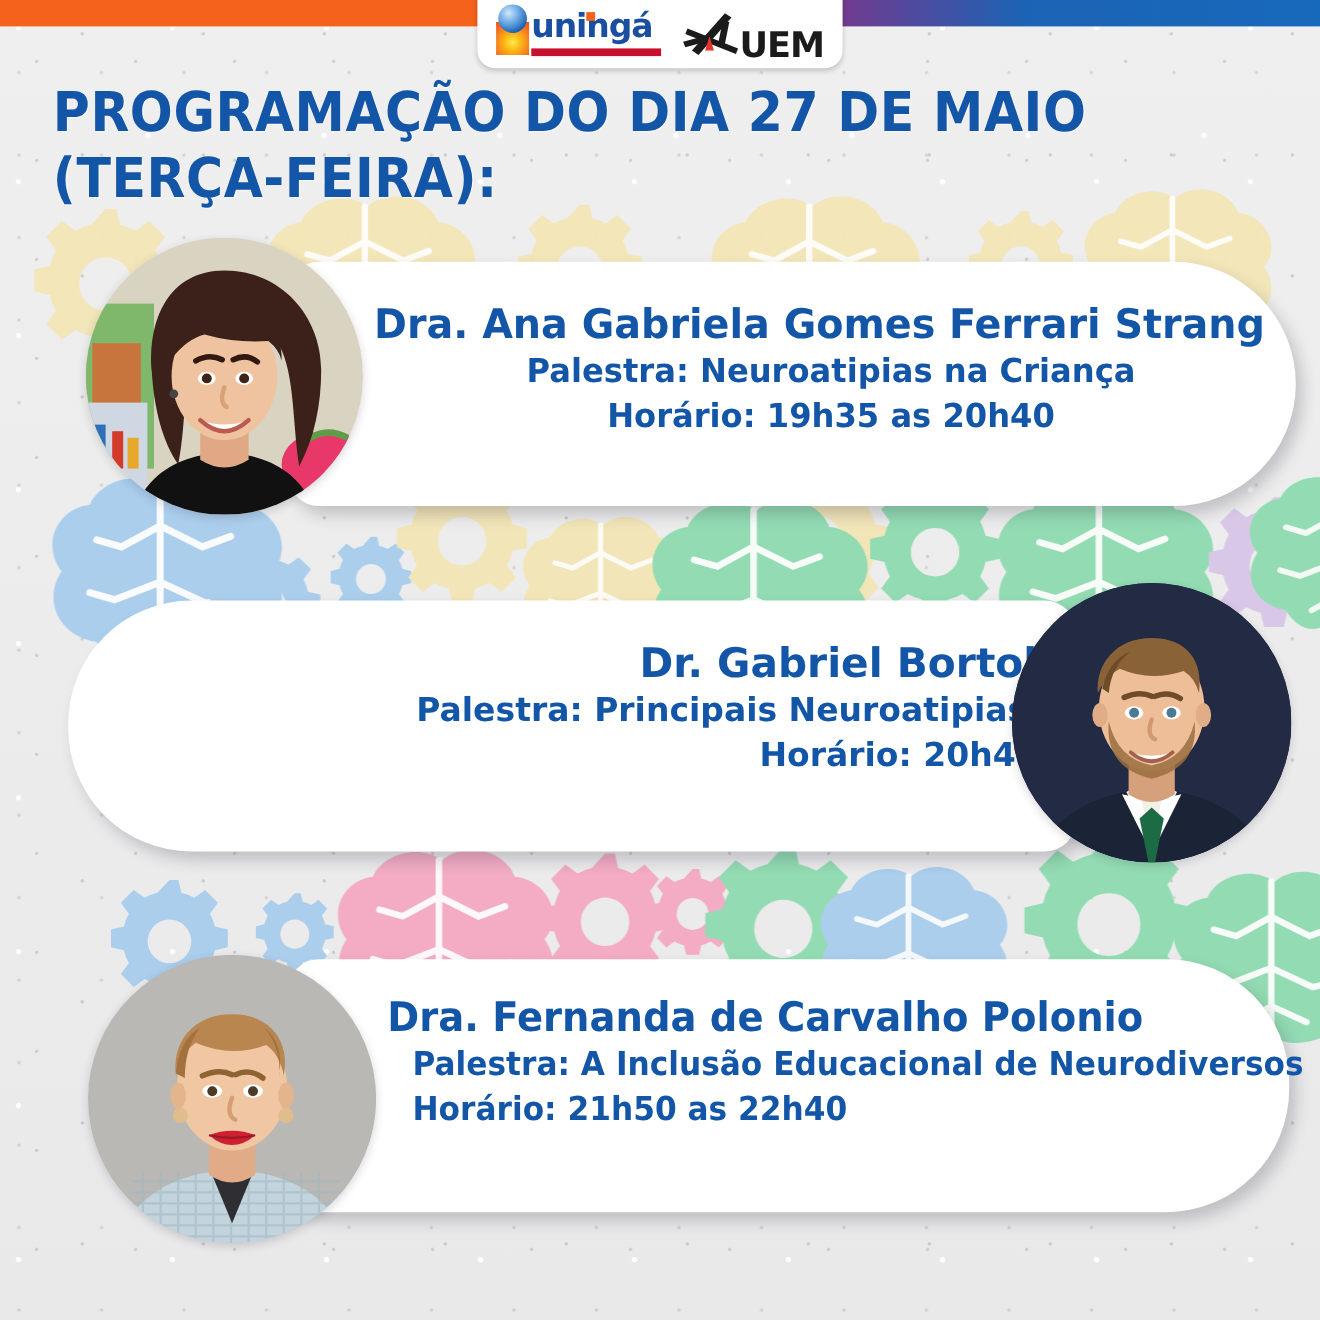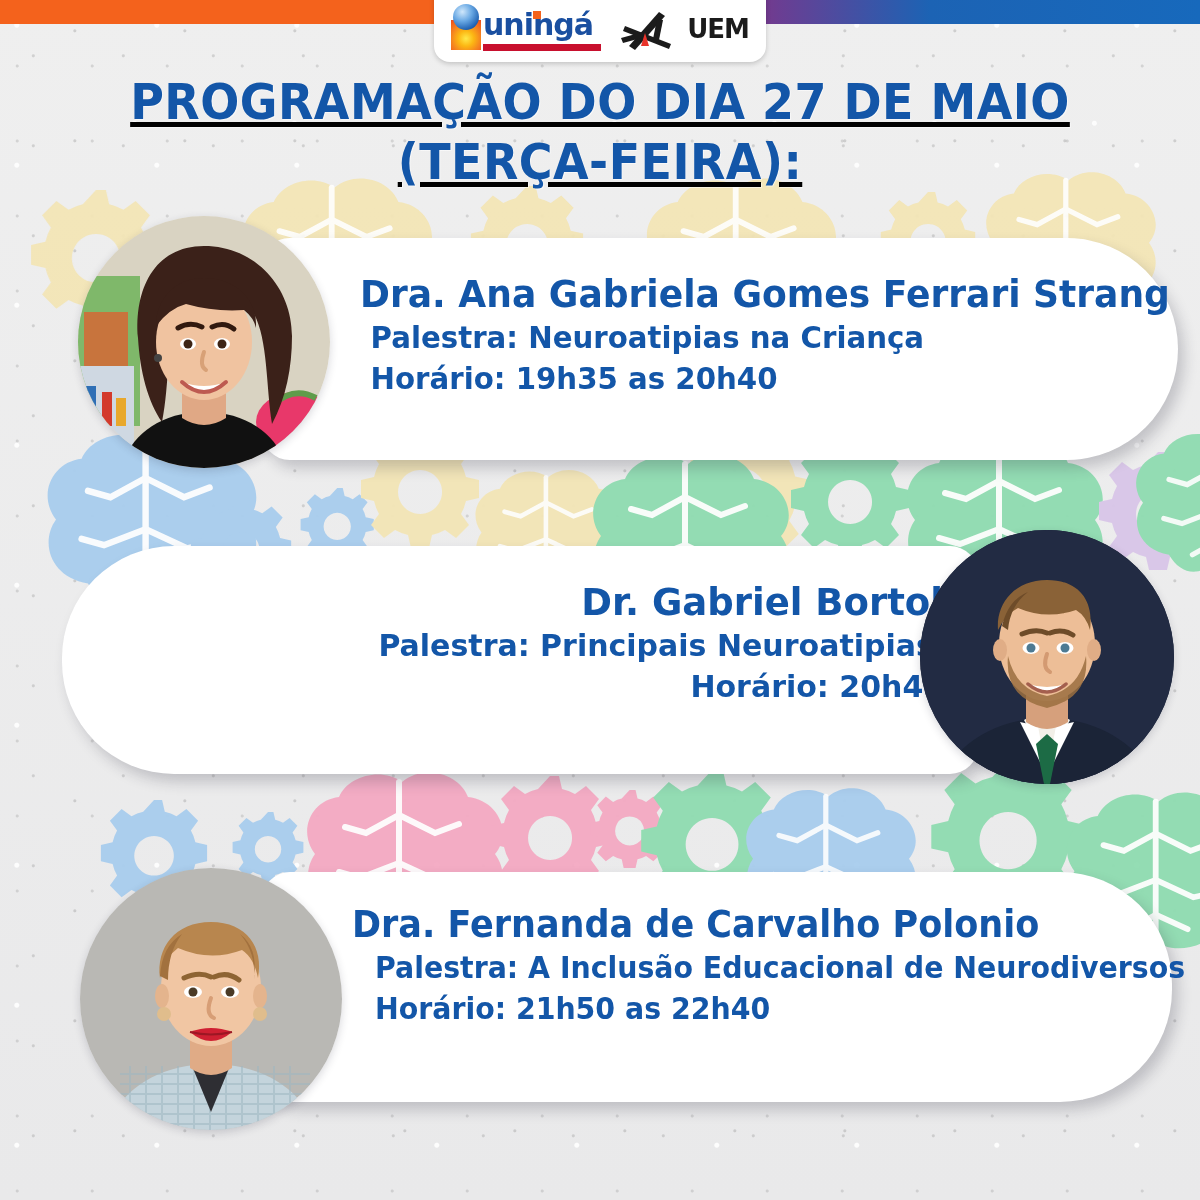--- a/index.html
+++ b/index.html
@@ -89,35 +89,34 @@
     width: 8px; height: 8px; background: #f4621c;
   }
   .uninga-bar {
     position: absolute; left: 32px; top: 38px;
     width: 118px; height: 7px; background: #c8102e;
   }
 
   
   .uem-logo { position: relative; width: 130px; height: 46px; }
   .uem-word {
-    position: absolute; right: 0; top: 4px;
+    position: absolute; right: 0; top: 16px;
     font-family: "DejaVu Sans", sans-serif;
-    font-weight: bold; font-size: 26px;
+    font-weight: bold; font-size: 32px;
     letter-spacing: -1px;
     color: #1b1b1b;
     line-height: 34px;
   }
 
   
   .title-block {
     position: absolute;
     top: 72px; left: 0; width: 1200px;
-    text-align: center;
+    text-align: left;
     z-index: 10;
-    text-decoration: underline;
   }
   .title-line {
     font-family: "DejaVu Sans", sans-serif;
     font-weight: bold;
     font-size: 50px;
     line-height: 60px;
     color: #1356a8;
     letter-spacing: 0.5px;
     transform: scaleX(0.92);
     text-shadow: 1px 1px 0 rgba(255,255,255,0.55);
@@ -162,21 +161,21 @@
   .sp-talk, .sp-time {
     font-weight: bold;
     font-size: 30px;
     line-height: 41px;
     white-space: nowrap;
   }
   .align-right .sp-name, .align-right .sp-talk, .align-right .sp-time {
     transform-origin: right center;
   }
 
-  .text-1 { left: 360px; top: 272px; text-align: left; }
+  .text-1 { left: 340px; top: 272px; text-align: center; }
   .text-2 { right: 92px; top: 580px; text-align: right; }
   .text-3 { left: 352px; top: 902px; text-align: left; }
 
   
   .photo {
     position: absolute;
     border-radius: 50%;
     overflow: hidden;
     z-index: 9;
     box-shadow: 0 3px 9px rgba(40,40,60,0.18);

